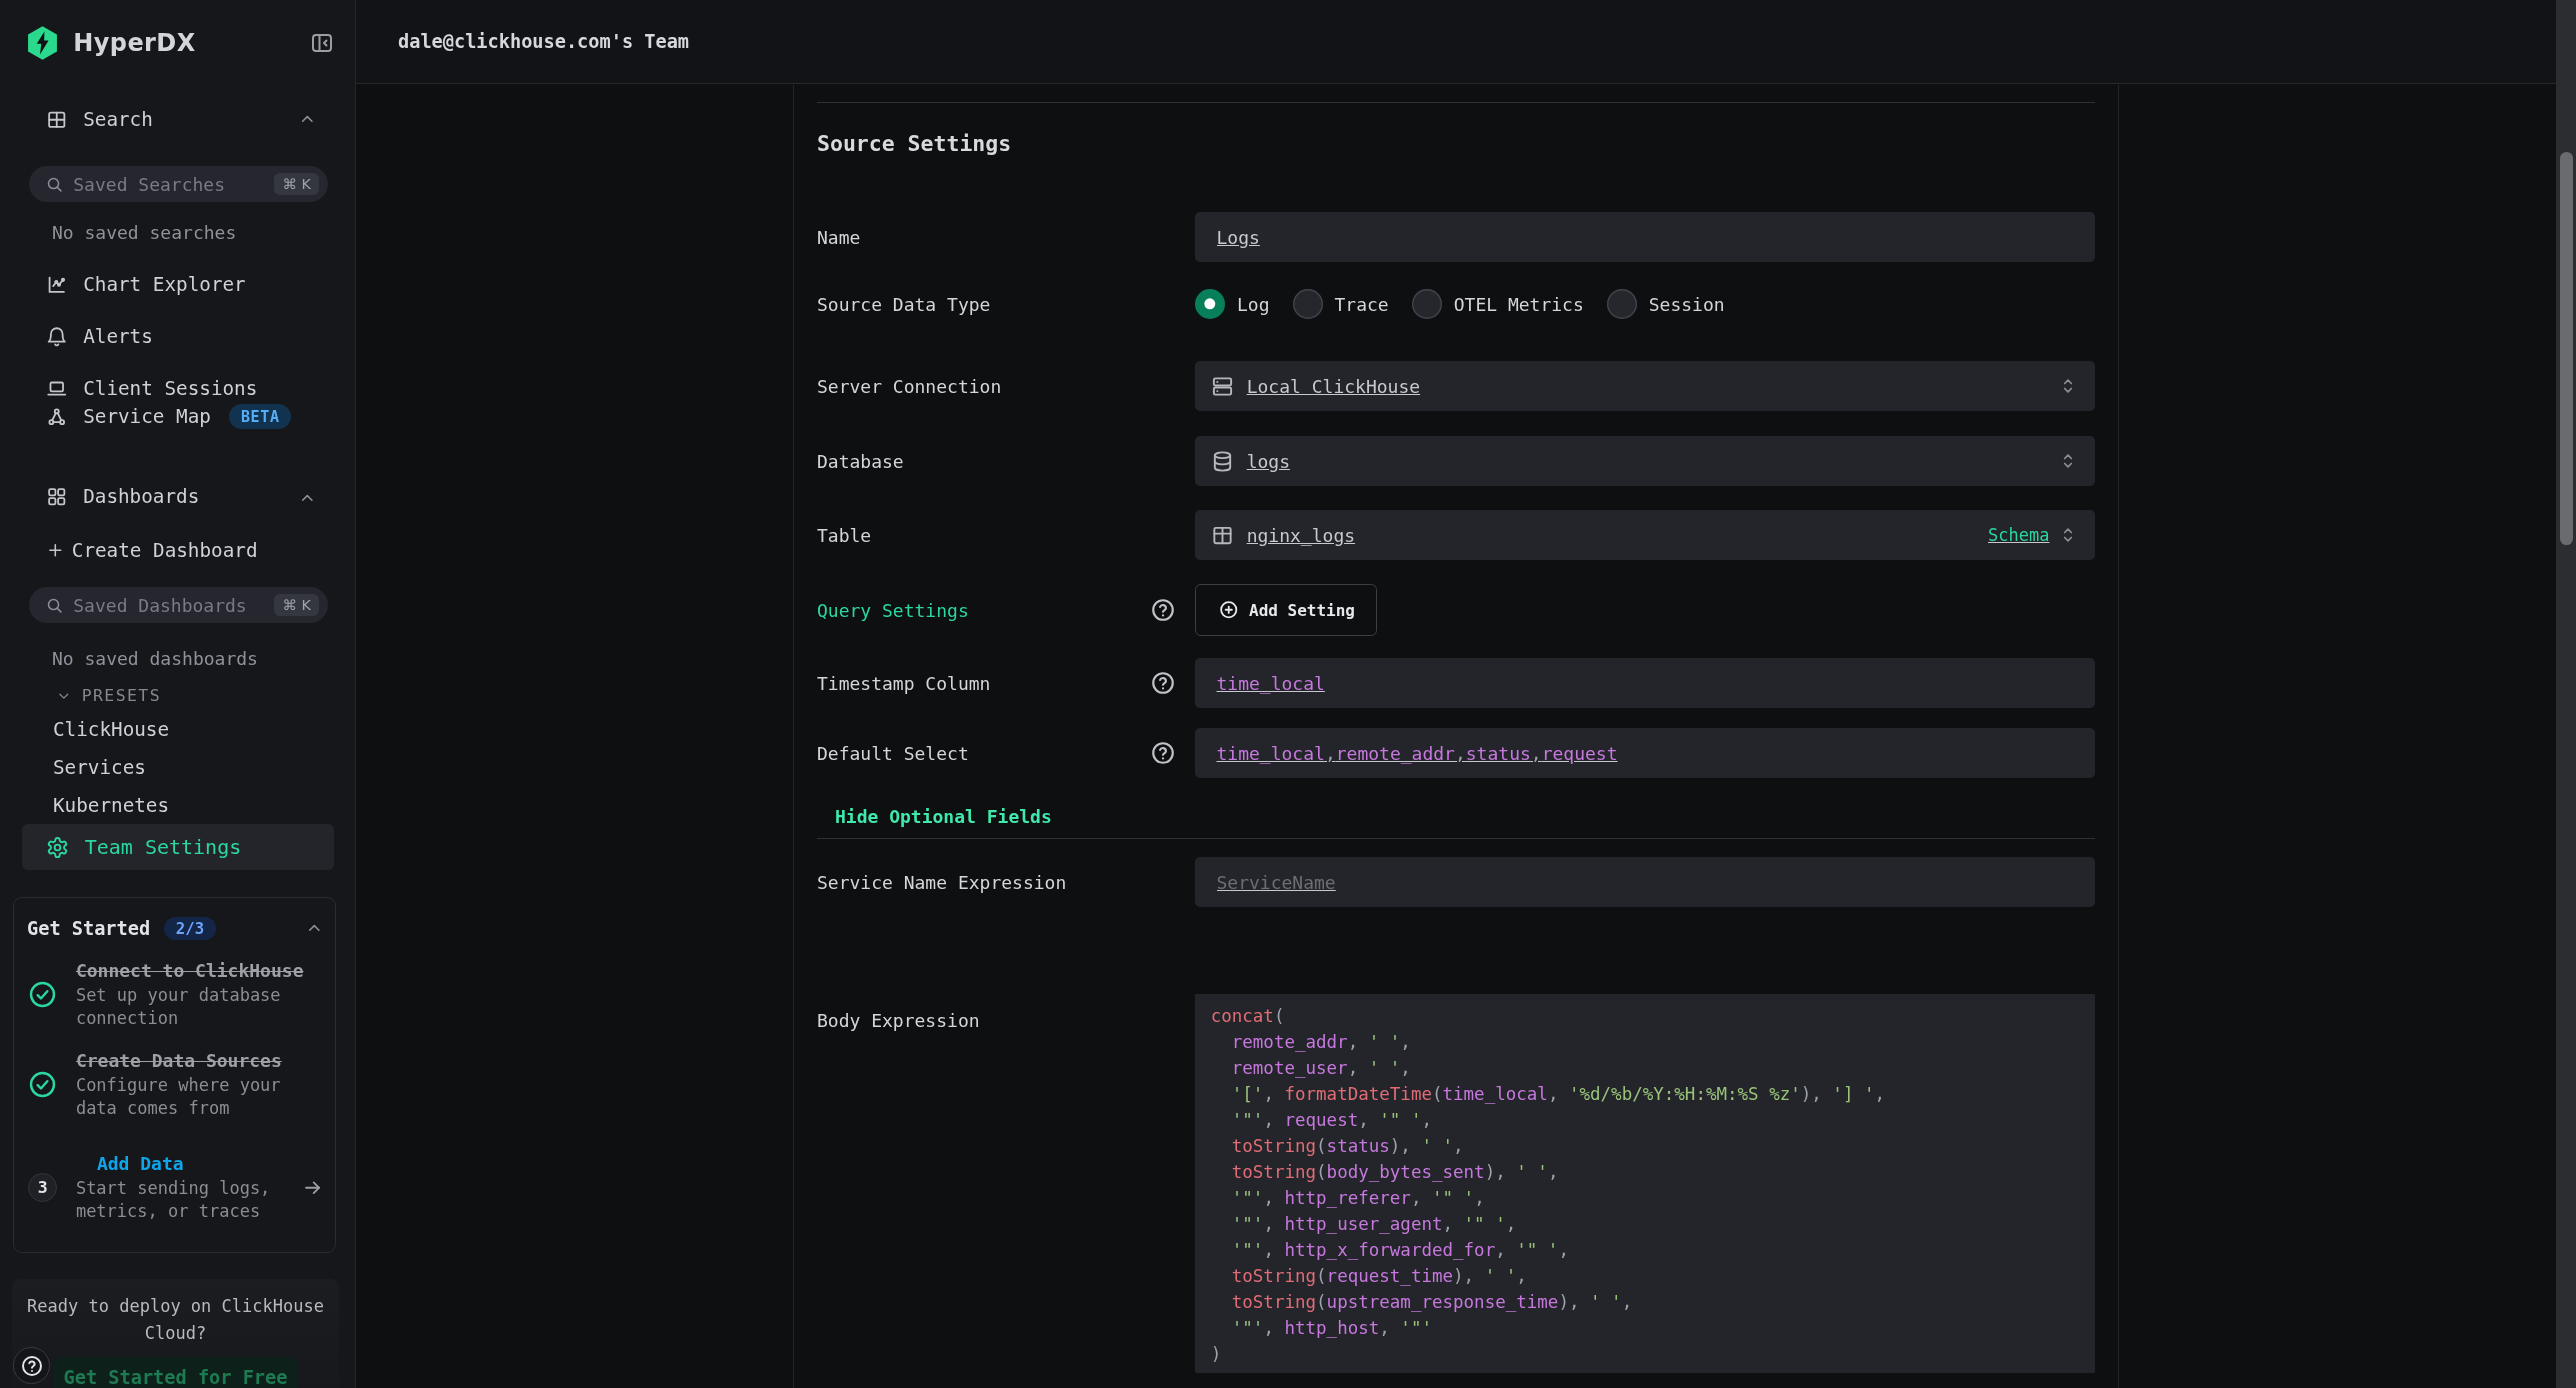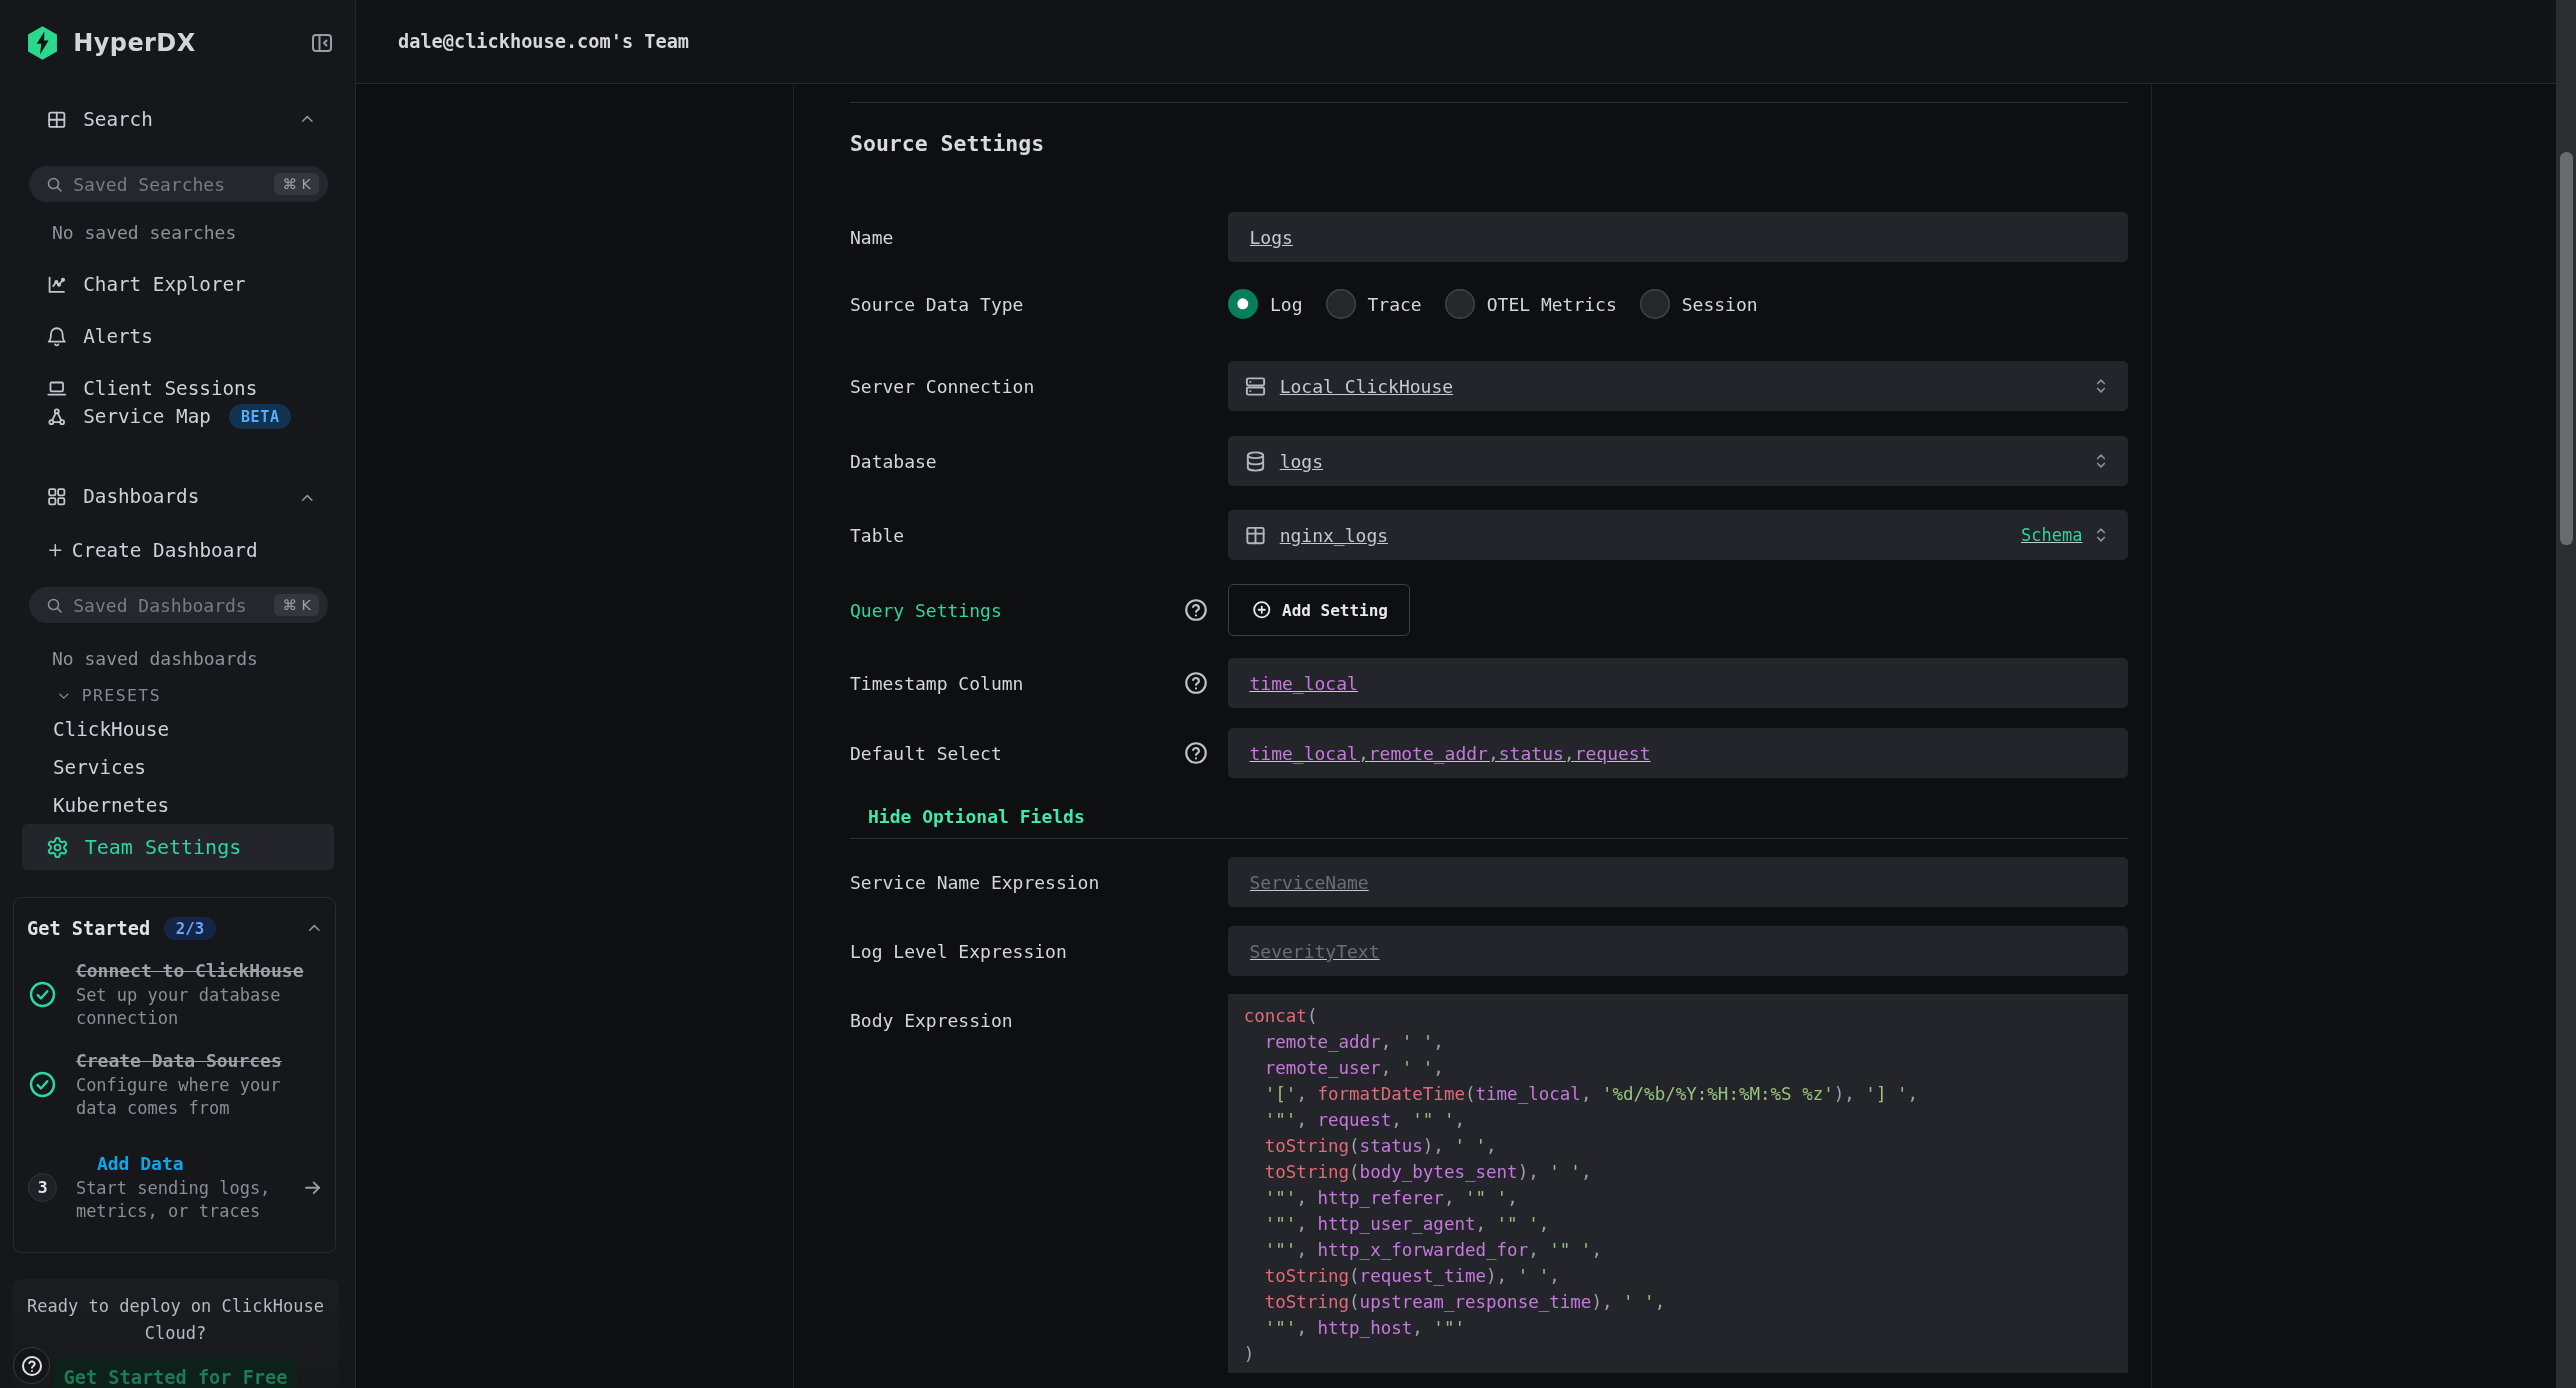--- a/index.html
+++ b/index.html
@@ -79,21 +79,21 @@
               justify-content:center; z-index:6; cursor:pointer; }
   .help-fab .ic { width:24px; height:24px; color:#e2e4e8; }
 
   
   .main-header { position:absolute; left:356px; top:0; width:2200px; height:84px; background:#121316;
                  border-bottom:0.7px solid #28292d; display:flex; align-items:center; padding-left:42px; }
   .main-title { font-size:18.6px; font-weight:bold; color:#d6d8db; }
 
   .content { position:absolute; left:356px; top:85px; width:2200px; height:1303px; background:#0e0f11; }
   .left-spacer { position:absolute; left:0; top:0; width:438px; height:100%; border-right:0.7px solid #232429; }
-  .settings-panel { position:absolute; left:439px; top:0; width:1324px; height:100%; border-right:0.7px solid #232429;margin-left:33px; }
+  .settings-panel { position:absolute; left:439px; top:0; width:1324px; height:100%; border-right:0.7px solid #232429; }
 
   .top-divider { position:absolute; left:22px; top:17px; width:1278px; height:0.7px; background:#2f3035; }
   .mid-divider { position:absolute; left:22px; top:753px; width:1278px; height:0.7px; background:#2f3035; }
   .section-title { position:absolute; left:22px; top:46px; font-size:21.5px; color:#d8dadd; }
 
   .frow { position:absolute; left:22px; width:1278px; height:50px; display:flex; align-items:center; }
   .frow .lblcell { width:378px; display:flex; align-items:center; flex:0 0 auto; }
   .frow .lbl { font-size:18px; color:#d4d6da; }
   .frow .lbl.green { color:var(--accent); }
   .helpic { margin-left:auto; margin-right:19.3px; width:26px; height:26px; color:#c0c2c7; cursor:pointer; }
@@ -559,30 +559,20 @@
         <div class="lblcell">
             <span class="lbl">Service Name Expression</span>
           </div>
         <div class="ctrl">
             <div class="field">
           <input readonly="" placeholder="ServiceName" style="">
         </div>
           </div>
       </div>
 
-      <div class="frow" style="top:841px">
-        <div class="lblcell">
-            <span class="lbl">Log Level Expression</span>
-          </div>
-        <div class="ctrl">
-            <div class="field">
-          <input readonly="" placeholder="SeverityText" style="">
-        </div>
-          </div>
-      </div>
 
       <div class="frow body-row" style="top:909px">
         <div class="lblcell">
             <span class="lbl">Body Expression</span>
           </div>
         <div class="ctrl">
             <div class="code" id="code-block"><div><span class="tok-f">concat</span><span class="tok-p">(</span></div><div><span class="tok-p">  </span><span class="tok-i">remote_addr</span><span class="tok-p">, </span><span class="tok-s">' '</span><span class="tok-p">,</span></div><div><span class="tok-p">  </span><span class="tok-i">remote_user</span><span class="tok-p">, </span><span class="tok-s">' '</span><span class="tok-p">,</span></div><div><span class="tok-p">  </span><span class="tok-s">'['</span><span class="tok-p">, </span><span class="tok-f">formatDateTime</span><span class="tok-p">(</span><span class="tok-i">time_local</span><span class="tok-p">, </span><span class="tok-s">'%d/%b/%Y:%H:%M:%S %z'</span><span class="tok-p">), </span><span class="tok-s">'] '</span><span class="tok-p">,</span></div><div><span class="tok-p">  </span><span class="tok-s">'"'</span><span class="tok-p">, </span><span class="tok-i">request</span><span class="tok-p">, </span><span class="tok-s">'" '</span><span class="tok-p">,</span></div><div><span class="tok-p">  </span><span class="tok-f">toString</span><span class="tok-p">(</span><span class="tok-i">status</span><span class="tok-p">), </span><span class="tok-s">' '</span><span class="tok-p">,</span></div><div><span class="tok-p">  </span><span class="tok-f">toString</span><span class="tok-p">(</span><span class="tok-i">body_bytes_sent</span><span class="tok-p">), </span><span class="tok-s">' '</span><span class="tok-p">,</span></div><div><span class="tok-p">  </span><span class="tok-s">'"'</span><span class="tok-p">, </span><span class="tok-i">http_referer</span><span class="tok-p">, </span><span class="tok-s">'" '</span><span class="tok-p">,</span></div><div><span class="tok-p">  </span><span class="tok-s">'"'</span><span class="tok-p">, </span><span class="tok-i">http_user_agent</span><span class="tok-p">, </span><span class="tok-s">'" '</span><span class="tok-p">,</span></div><div><span class="tok-p">  </span><span class="tok-s">'"'</span><span class="tok-p">, </span><span class="tok-i">http_x_forwarded_for</span><span class="tok-p">, </span><span class="tok-s">'" '</span><span class="tok-p">,</span></div><div><span class="tok-p">  </span><span class="tok-f">toString</span><span class="tok-p">(</span><span class="tok-i">request_time</span><span class="tok-p">), </span><span class="tok-s">' '</span><span class="tok-p">,</span></div><div><span class="tok-p">  </span><span class="tok-f">toString</span><span class="tok-p">(</span><span class="tok-i">upstream_response_time</span><span class="tok-p">), </span><span class="tok-s">' '</span><span class="tok-p">,</span></div><div><span class="tok-p">  </span><span class="tok-s">'"'</span><span class="tok-p">, </span><span class="tok-i">http_host</span><span class="tok-p">, </span><span class="tok-s">'"'</span></div><div><span class="tok-p">)</span></div></div>
           </div>
       </div>
     </section>

